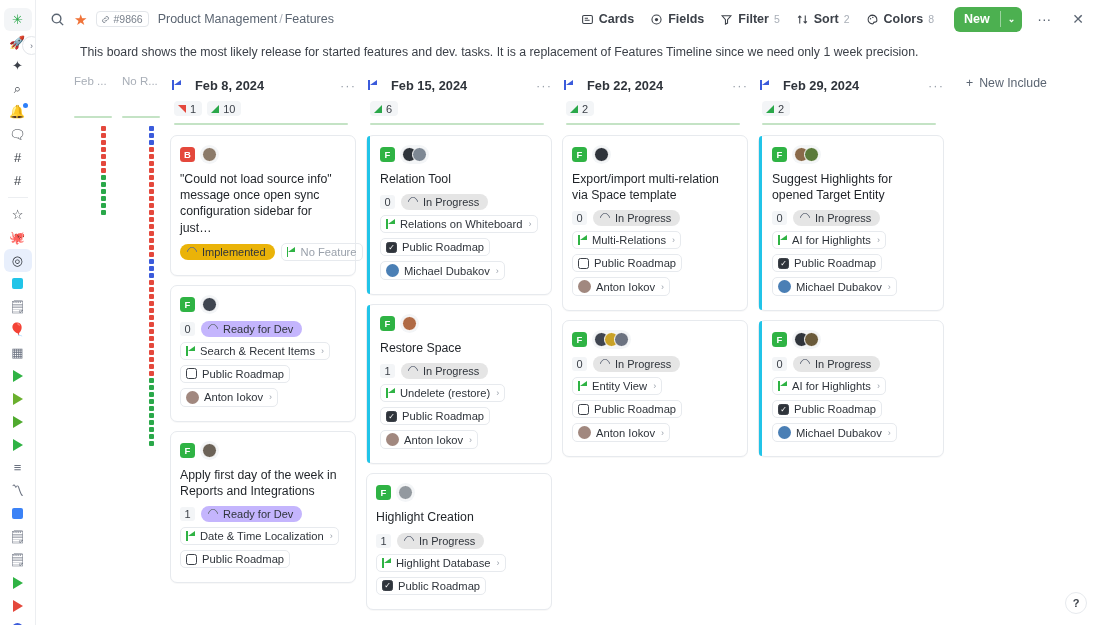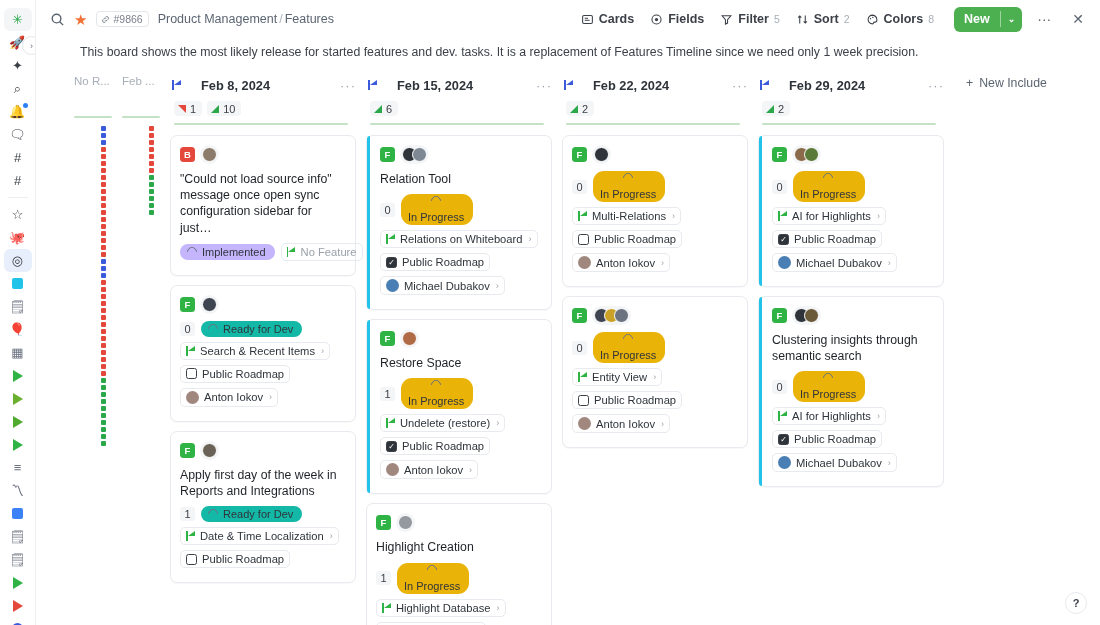--- a/index.html
+++ b/index.html
@@ -95,21 +95,21 @@
   .col-collapsed .cc-title {
     font-size: 11.5px; color: #a8aeb7; padding-left: 2px; height: 22px;
     white-space: nowrap; overflow: hidden;
   }
   .cc-rule { height: 2px; background: #c4e3c5; border-radius: 2px; margin: 19px 8px 0 2px; }
   .cc-dots { display: flex; flex-direction: column; align-items: center; gap: 2px; padding-top: 8px; margin-left: 14px;}
   .cc-dots .d { width: 5px; height: 5px; border-radius: 1px; }
 
   .col { width: 196px; flex: 0 0 196px; padding-top: 6px; display: flex; flex-direction: column; min-height: 0;}
   .col-head { padding: 0 8px 0 4px; }
-  .col-head-top { display: flex; align-items: center; gap: 20px; height: 20px; justify-content: center;}
+  .col-head-top { display: flex; align-items: center; gap: 14px; height: 20px; justify-content: center;}
   .flagicon { width: 9px; height: 10px; position: relative; flex: 0 0 9px;}
   .flagicon::before {
     content:''; position:absolute; left:0; top:0; width:1.5px; height:10px; background:#3b5bdb;
   }
   .flagicon::after {
     content:''; position:absolute; left:1.5px; top:0;
     border-style: solid; border-width: 0 0 5px 7px; border-color: transparent transparent #3b5bdb transparent;
   }
   .col-title { font-size: 12.8px; font-weight: bold; color: #2f343b; flex: 1;}
   .col-dots { color: #9aa1ab; font-size: 13px; letter-spacing: 1px; }
@@ -155,23 +155,23 @@
   }
   .row { display: flex; align-items: center; gap: 6px; margin-bottom: 5px; }
   .cnt-box {
     min-width: 15px; text-align: center; font-size: 11px; color: #3c4149;
     background: #f3f5f7; border-radius: 3px; padding: 1px 3px;
   }
   .state {
     display: inline-flex; align-items: center; gap: 5px;
     border-radius: 11px; padding: 2px 9px 2px 7px; font-size: 11px; color: #2f343b;
   }
-  .state.green { background: #eab308; flex-direction: column; }
-  .state.blue { background: #14b8a6; }
-  .state.cream { background: #c4b5fd; }
+  .state.green { background: #e5e5e5; }
+  .state.blue { background: #c4b5fd; }
+  .state.cream { background: #eab308; }
   .moon {
     width: 10px; height: 10px; border-radius: 50%;
     border: 1.5px solid #6b7280; border-right-color: transparent; border-bottom-color: transparent;
     transform: rotate(45deg);
   }
   .pill {
     display: inline-flex; align-items: center; gap: 5px;
     border: 1px solid #e7eaee; border-radius: 5px; padding: 2px 5px;
     font-size: 11.2px; color: #2f343b; max-width: 100%;
   }
@@ -378,20 +378,39 @@
       <div class="tb-plain">✕</div>
     </div>
 
     <div class="header">
       <div class="h-desc">This board shows the most likely release for started features and dev. tasks. It is a replacement of Features Timeline since we need only 1 week precision.</div>
     </div>
 
     <div class="board">
       <div id="collapsed-cols" style="display:flex">
           <div class="col-collapsed">
+            <div class="cc-title">Feb ...</div>
+            <div class="cc-rule"></div>
+            <div class="cc-dots">
+              <div class="d" style="background: rgb(228, 72, 60);"></div>
+              <div class="d" style="background: rgb(228, 72, 60);"></div>
+              <div class="d" style="background: rgb(228, 72, 60);"></div>
+              <div class="d" style="background: rgb(228, 72, 60);"></div>
+              <div class="d" style="background: rgb(228, 72, 60);"></div>
+              <div class="d" style="background: rgb(228, 72, 60);"></div>
+              <div class="d" style="background: rgb(228, 72, 60);"></div>
+              <div class="d" style="background: rgb(42, 168, 74);"></div>
+              <div class="d" style="background: rgb(42, 168, 74);"></div>
+              <div class="d" style="background: rgb(42, 168, 74);"></div>
+              <div class="d" style="background: rgb(42, 168, 74);"></div>
+              <div class="d" style="background: rgb(42, 168, 74);"></div>
+              <div class="d" style="background: rgb(42, 168, 74);"></div>
+            </div>
+          </div>
+          <div class="col-collapsed">
             <div class="cc-title">No R...</div>
             <div class="cc-rule"></div>
             <div class="cc-dots">
               <div class="d" style="background: rgb(59, 91, 219);"></div>
               <div class="d" style="background: rgb(59, 91, 219);"></div>
               <div class="d" style="background: rgb(59, 91, 219);"></div>
               <div class="d" style="background: rgb(228, 72, 60);"></div>
               <div class="d" style="background: rgb(228, 72, 60);"></div>
               <div class="d" style="background: rgb(228, 72, 60);"></div>
               <div class="d" style="background: rgb(228, 72, 60);"></div>
@@ -421,39 +440,20 @@
               <div class="d" style="background: rgb(228, 72, 60);"></div>
               <div class="d" style="background: rgb(228, 72, 60);"></div>
               <div class="d" style="background: rgb(228, 72, 60);"></div>
               <div class="d" style="background: rgb(228, 72, 60);"></div>
               <div class="d" style="background: rgb(228, 72, 60);"></div>
               <div class="d" style="background: rgb(228, 72, 60);"></div>
               <div class="d" style="background: rgb(42, 168, 74);"></div>
               <div class="d" style="background: rgb(42, 168, 74);"></div>
               <div class="d" style="background: rgb(42, 168, 74);"></div>
               <div class="d" style="background: rgb(42, 168, 74);"></div>
-              <div class="d" style="background: rgb(42, 168, 74);"></div>
-              <div class="d" style="background: rgb(42, 168, 74);"></div>
-              <div class="d" style="background: rgb(42, 168, 74);"></div>
-              <div class="d" style="background: rgb(42, 168, 74);"></div>
-              <div class="d" style="background: rgb(42, 168, 74);"></div>
-              <div class="d" style="background: rgb(42, 168, 74);"></div>
-            </div>
-          </div>
-          <div class="col-collapsed">
-            <div class="cc-title">Feb ...</div>
-            <div class="cc-rule"></div>
-            <div class="cc-dots">
-              <div class="d" style="background: rgb(228, 72, 60);"></div>
-              <div class="d" style="background: rgb(228, 72, 60);"></div>
-              <div class="d" style="background: rgb(228, 72, 60);"></div>
-              <div class="d" style="background: rgb(228, 72, 60);"></div>
-              <div class="d" style="background: rgb(228, 72, 60);"></div>
-              <div class="d" style="background: rgb(228, 72, 60);"></div>
-              <div class="d" style="background: rgb(228, 72, 60);"></div>
               <div class="d" style="background: rgb(42, 168, 74);"></div>
               <div class="d" style="background: rgb(42, 168, 74);"></div>
               <div class="d" style="background: rgb(42, 168, 74);"></div>
               <div class="d" style="background: rgb(42, 168, 74);"></div>
               <div class="d" style="background: rgb(42, 168, 74);"></div>
               <div class="d" style="background: rgb(42, 168, 74);"></div>
             </div>
           </div>
         </div>
       <div id="cols" style="display:flex;min-height:0">
@@ -698,20 +698,21 @@
               <div class="col-rule"></div>
             </div>
             <div class="col-body">
               <div class="card">
                 <div class="card-top">
                   <span class="typechip f">F</span>
                   <span class="avstack">
                     <span class="av" style="background: rgb(47, 52, 59);"></span>
                   </span>
                 </div>
+                <div class="card-title">Export/import multi-relation via Space template</div>
                 <div class="row">
                   <span class="cnt-box">0</span>
                   <span class="state green">
                     <span class="moon"></span>
                     <span>In Progress</span>
                   </span>
                 </div>
                 <div class="row">
                   <div class="pill">
                     <span class="gflag"></span>
@@ -789,20 +790,21 @@
             </div>
             <div class="col-body">
               <div class="card bar">
                 <div class="card-top">
                   <span class="typechip f">F</span>
                   <span class="avstack">
                     <span class="av" style="background: rgb(138, 106, 74);"></span>
                     <span class="av" style="background: rgb(90, 122, 58);"></span>
                   </span>
                 </div>
+                <div class="card-title">Suggest Highlights for opened Target Entity</div>
                 <div class="row">
                   <span class="cnt-box">0</span>
                   <span class="state green">
                     <span class="moon"></span>
                     <span>In Progress</span>
                   </span>
                 </div>
                 <div class="row">
                   <div class="pill">
                     <span class="gflag"></span>
@@ -825,21 +827,20 @@
                 </div>
               </div>
               <div class="card bar">
                 <div class="card-top">
                   <span class="typechip f">F</span>
                   <span class="avstack">
                     <span class="av" style="background: rgb(47, 52, 59);"></span>
                     <span class="av" style="background: rgb(106, 90, 58);"></span>
                   </span>
                 </div>
-                <div class="card-title">Clustering insights through semantic search</div>
                 <div class="row">
                   <span class="cnt-box">0</span>
                   <span class="state green">
                     <span class="moon"></span>
                     <span>In Progress</span>
                   </span>
                 </div>
                 <div class="row">
                   <div class="pill">
                     <span class="gflag"></span>

